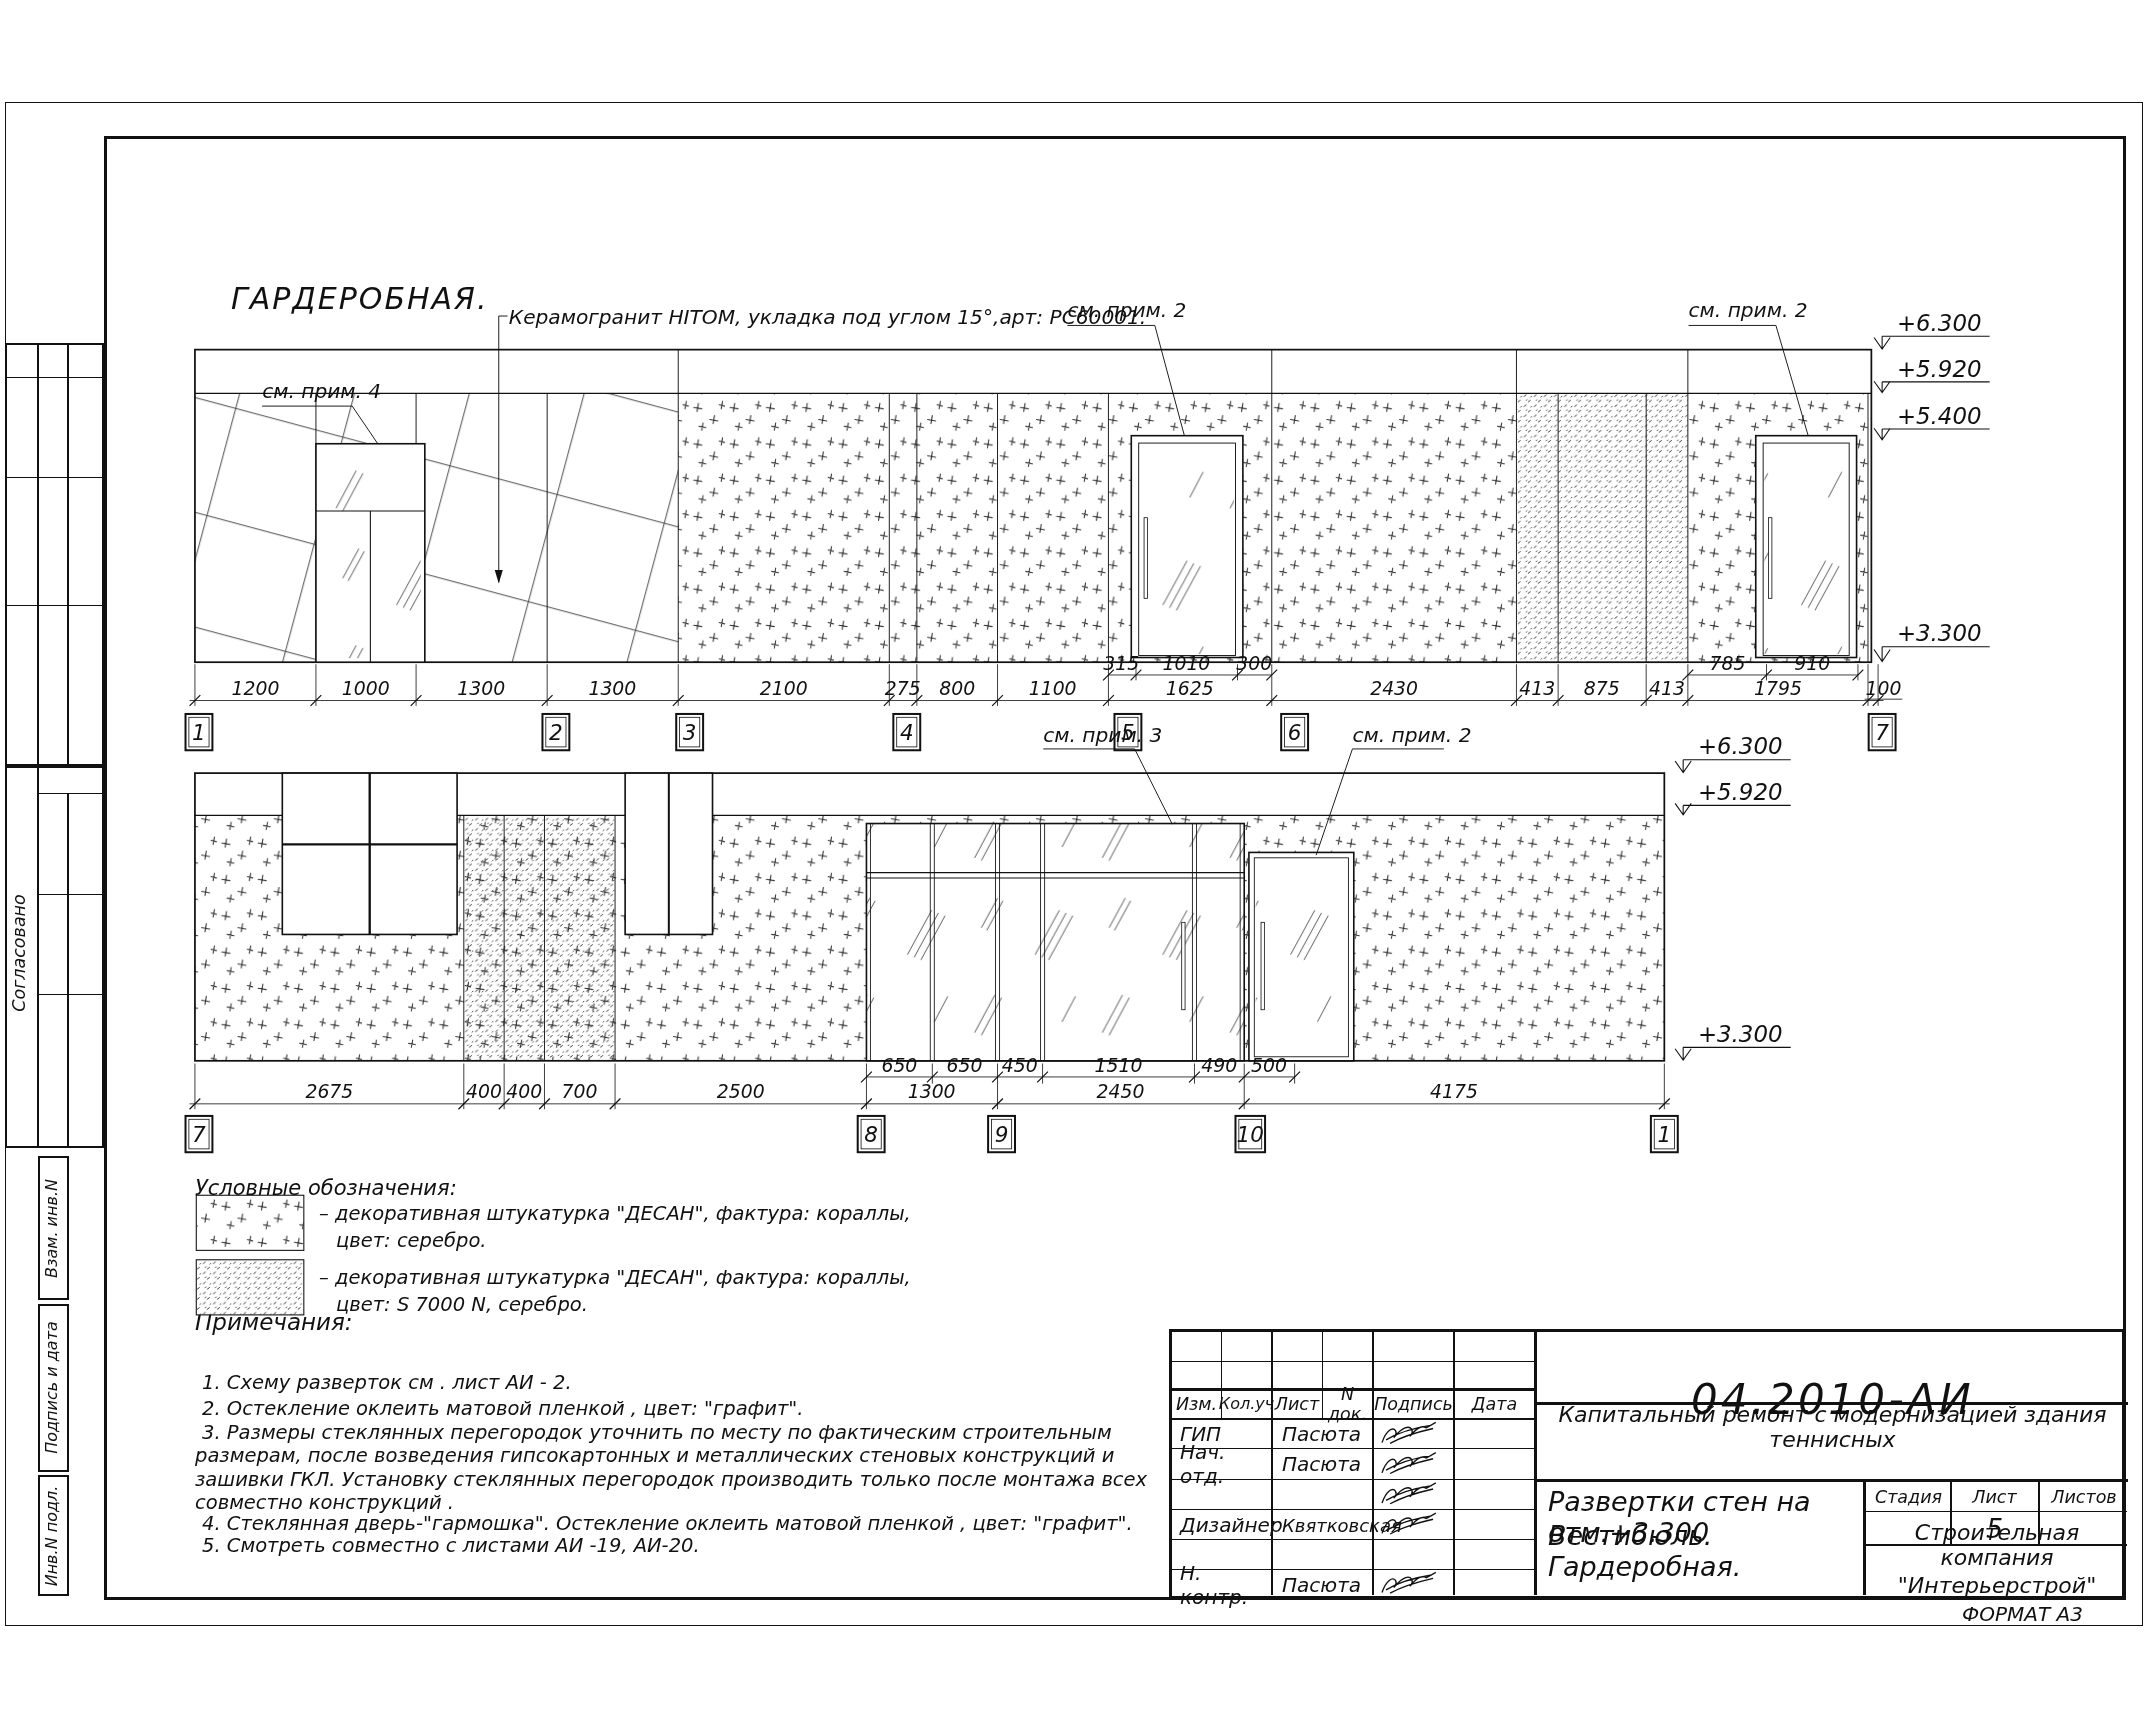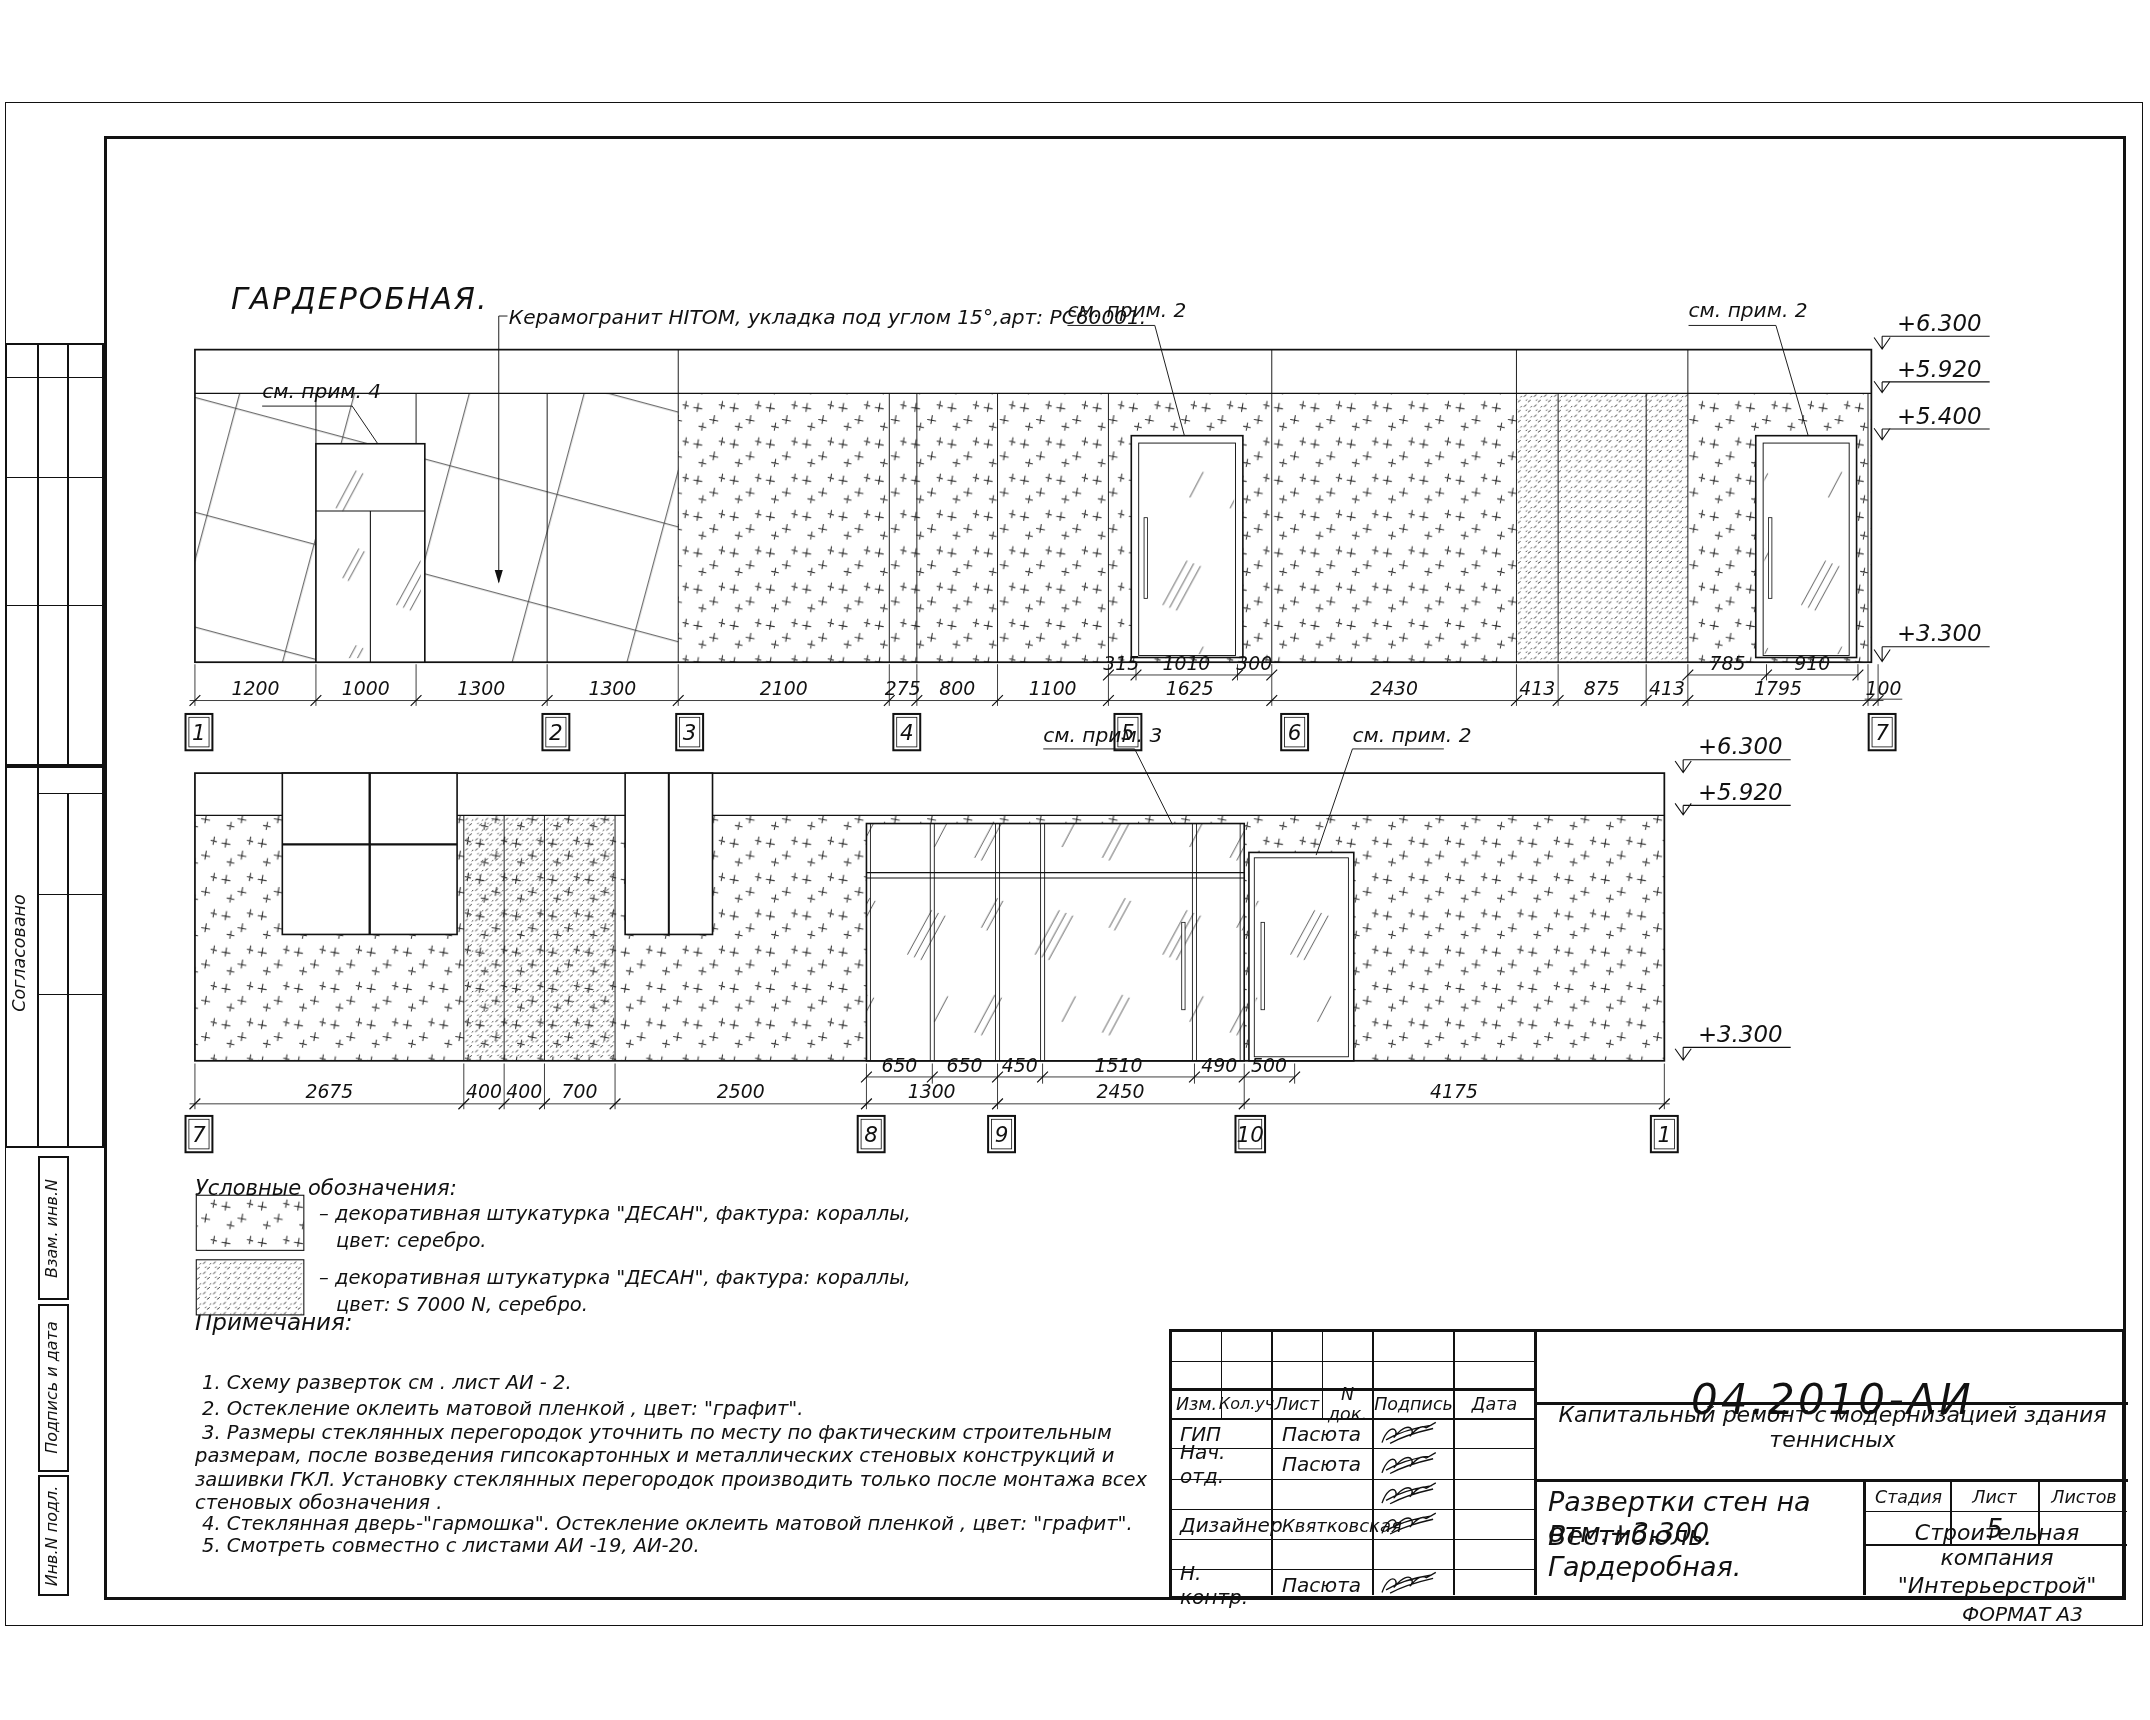--- a/index.html
+++ b/index.html
@@ -56,21 +56,21 @@
   <div class="abs it" style="left:336px;top:1229px;font-size:19.5px;">цвет: серебро.</div>
   <div class="abs it" style="left:319px;top:1266px;font-size:19.5px;">– декоративная штукатурка "ДЕСАН", фактура: кораллы,</div>
   <div class="abs it" style="left:336px;top:1293px;font-size:19.5px;">цвет: S 7000 N, серебро.</div>
 
   <div class="abs it" style="left:195px;top:1309px;font-size:23px;">Примечания:</div>
   <div class="abs it" style="left:202px;top:1371px;font-size:19.5px;">1. Схему разверток см . лист АИ - 2.</div>
   <div class="abs it" style="left:202px;top:1397px;font-size:19.5px;">2. Остекление оклеить матовой пленкой , цвет: "графит".</div>
   <div class="abs it" style="left:202px;top:1421px;font-size:19.5px;">3. Размеры стеклянных перегородок уточнить по месту по фактическим строительным</div>
   <div class="abs it" style="left:195px;top:1468px;font-size:19.5px;">зашивки ГКЛ. Установку стеклянных перегородок производить только после монтажа всех</div>
   <div class="abs it" style="left:195px;top:1444px;font-size:19.5px;">размерам, после возведения гипсокартонных и металлических стеновых конструкций и</div>
-  <div class="abs it" style="left:195px;top:1491px;font-size:19.5px;">стеновых обозначения .</div>
+  <div class="abs it" style="left:195px;top:1491px;font-size:19.5px;">совместно конструкций .</div>
   <div class="abs it" style="left:202px;top:1512px;font-size:19.5px;">4. Стеклянная дверь-"гармошка". Остекление оклеить матовой пленкой , цвет: "графит".</div>
   <div class="abs it" style="left:202px;top:1534px;font-size:19.5px;">5. Смотреть совместно с листами АИ -19, АИ-20.</div>
 
   <div class="abs" style="left:1169px;top:1329px;width:956px;height:270px;border:3.4px solid #111;box-sizing:border-box;">
     <div style="position:relative;width:100%;height:100%;">
 
       <div class="tb-line" style="left:49px;top:0;width:1.3px;height:87px;"></div>
       <div class="tb-line" style="left:99px;top:0;width:2px;height:263px;"></div>
       <div class="tb-line" style="left:150px;top:0;width:1.3px;height:87px;"></div>
       <div class="tb-line" style="left:200px;top:0;width:2px;height:263px;"></div>

